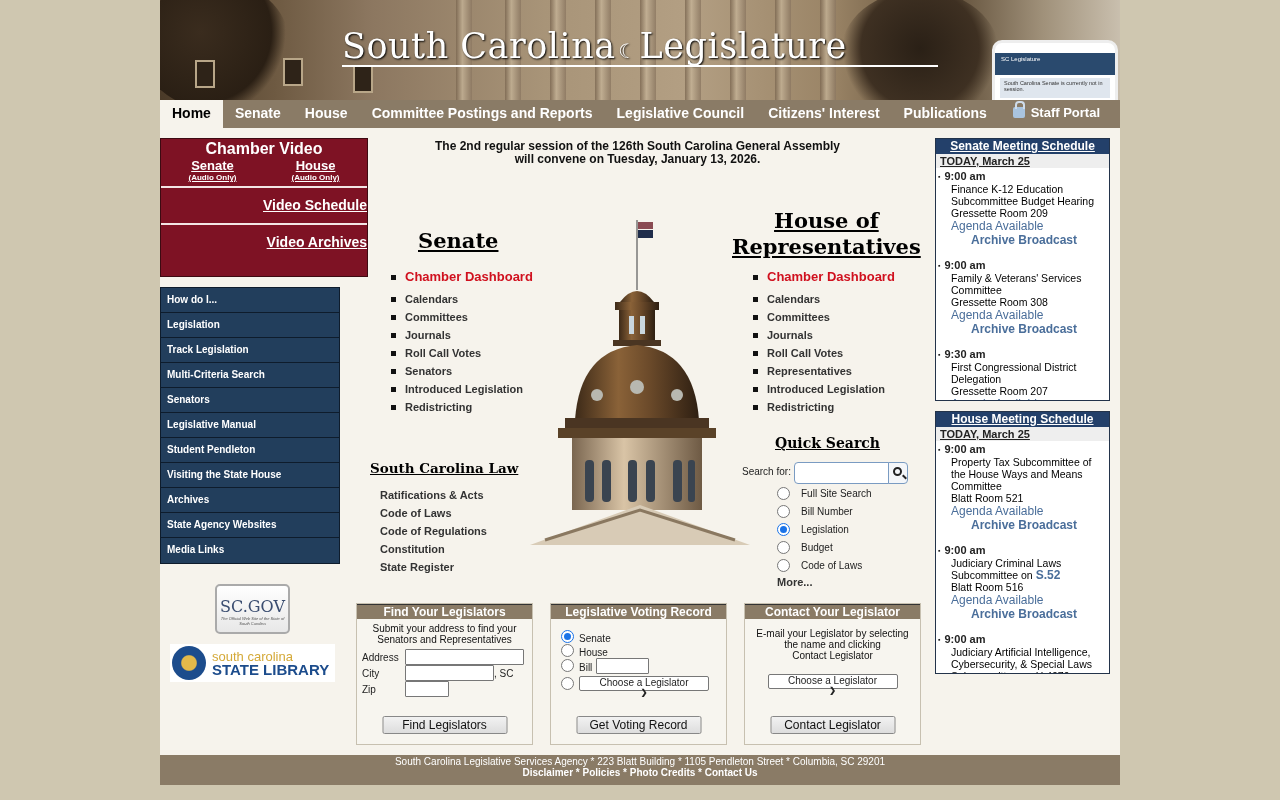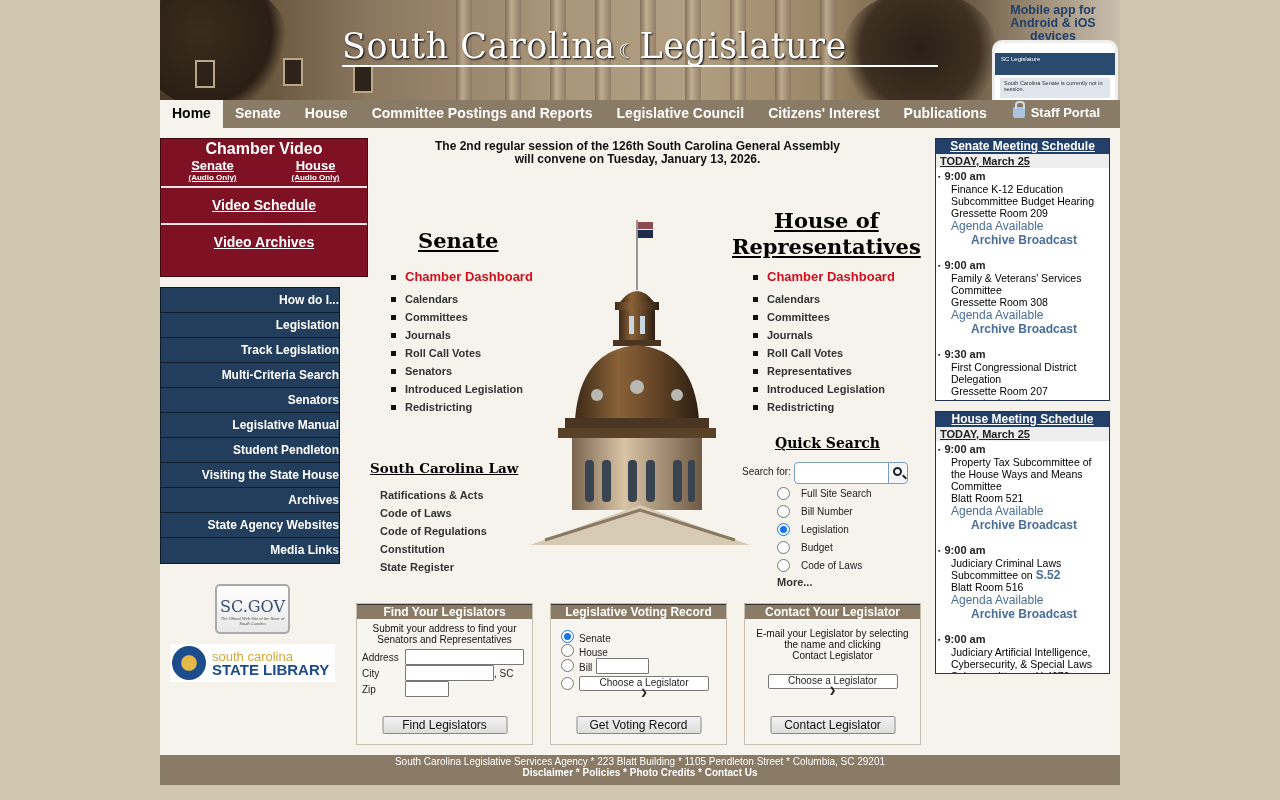--- a/index.html
+++ b/index.html
@@ -32,24 +32,24 @@
   .lock { display: inline-block; width: 12px; height: 11px; background: #a9c4df; border-radius: 2px; margin-right: 6px; position: relative; vertical-align: -1px; }
   .lock::before { content: ""; position: absolute; left: 2px; top: -6px; width: 6px; height: 6px; border: 2px solid #cfdcea; border-bottom: none; border-radius: 4px 4px 0 0; }
 
   
   .chamber { position: absolute; left: 0; top: 138px; width: 208px; height: 139px; background: #7e1224; border: 1px solid #3d0a12; color: #fff; }
   .chamber h2 { text-align: center; font-size: 16px; margin-top: 1px; }
   .chamber .row { display: flex; justify-content: space-around; text-align: center; margin-top: 1px; }
   .chamber .row a { display: block; font-weight: bold; font-size: 13px; text-decoration: underline; line-height: 14px; }
   .chamber .row small { display: block; font-size: 8px; text-decoration: underline; font-weight: bold; }
   .chamber .divider { height: 2px; background: #f3e5e5; margin-top: 4px; }
-  .chamber .big { display: block; text-align: center; font-weight: bold; font-size: 14px; text-decoration: underline; padding: 9px 0 10px; border-radius: 11px; }
+  .chamber .big { display: block; text-align: right; font-weight: bold; font-size: 14px; text-decoration: underline; padding: 9px 0 10px; border-radius: 11px; }
 
   .leftnav { position: absolute; left: 0; top: 287px; width: 180px; border: 1px solid #0e1c2c; background: #223e5c; }
-  .leftnav a { display: block; height: 25px; line-height: 24px; padding-left: 6px; color: #fff; font-weight: bold; font-size: 12px; text-decoration: none; border-bottom: 1px solid #0e1c2c; white-space: nowrap; text-align: right; }
+  .leftnav a { display: block; height: 25px; line-height: 24px; padding-left: 6px; color: #fff; font-weight: bold; font-size: 10px; text-decoration: none; border-bottom: 1px solid #0e1c2c; white-space: nowrap; }
   .leftnav a:last-child { border-bottom: none; }
 
   .scgov { position: absolute; left: 55px; top: 584px; width: 75px; height: 50px; border: 2px solid #aaa; border-radius: 5px; background: linear-gradient(#fff, #e8e8e8); text-align: center; }
   .scgov .t { font-family: "DejaVu Serif", serif; font-size: 16px; color: #3a4d70; margin-top: 11px; }
   .scgov .s { font-size: 4px; color: #555; font-style: italic; }
   .statelib { position: absolute; left: 10px; top: 644px; width: 165px; height: 38px; background: #fff; display: flex; align-items: center; }
   .statelib .seal { width: 34px; height: 34px; border-radius: 50%; background: radial-gradient(circle, #e3b94a 30%, #1c4c8c 35%); margin-left: 2px; }
   .statelib .txt { margin-left: 6px; line-height: 13px; }
   .statelib .a { color: #d4a938; font-size: 13px; }
   .statelib .b { color: #1c4c8c; font-weight: bold; font-size: 15px; }
@@ -125,24 +125,20 @@
     <div class="col" style="left:480px"></div>
     <div class="col" style="left:525px"></div>
     <div class="col" style="left:570px"></div>
     <div class="col" style="left:615px"></div>
     <div class="col" style="left:660px"></div>
     <div class="palm"></div>
     <a class="site-title" style="text-decoration:none;">
       <span>South Carolina</span><span class="palmetto">☾</span><span>Legislature</span>
     </a>
     <div class="site-title-line"></div>
-    <a class="mobile-promo">
-      <div>Mobile app for</div>
-      <div>Android &amp; iOS devices</div>
-    </a>
     <div class="phone">
       <div class="bar">SC Legislature</div>
       <div class="card">South Carolina Senate is currently not in session.</div>
     </div>
   </div>
 
   <nav class="topnav">
     <a class="tab active">Home</a>
     <a class="tab">Senate</a>
     <a class="tab">House</a>

